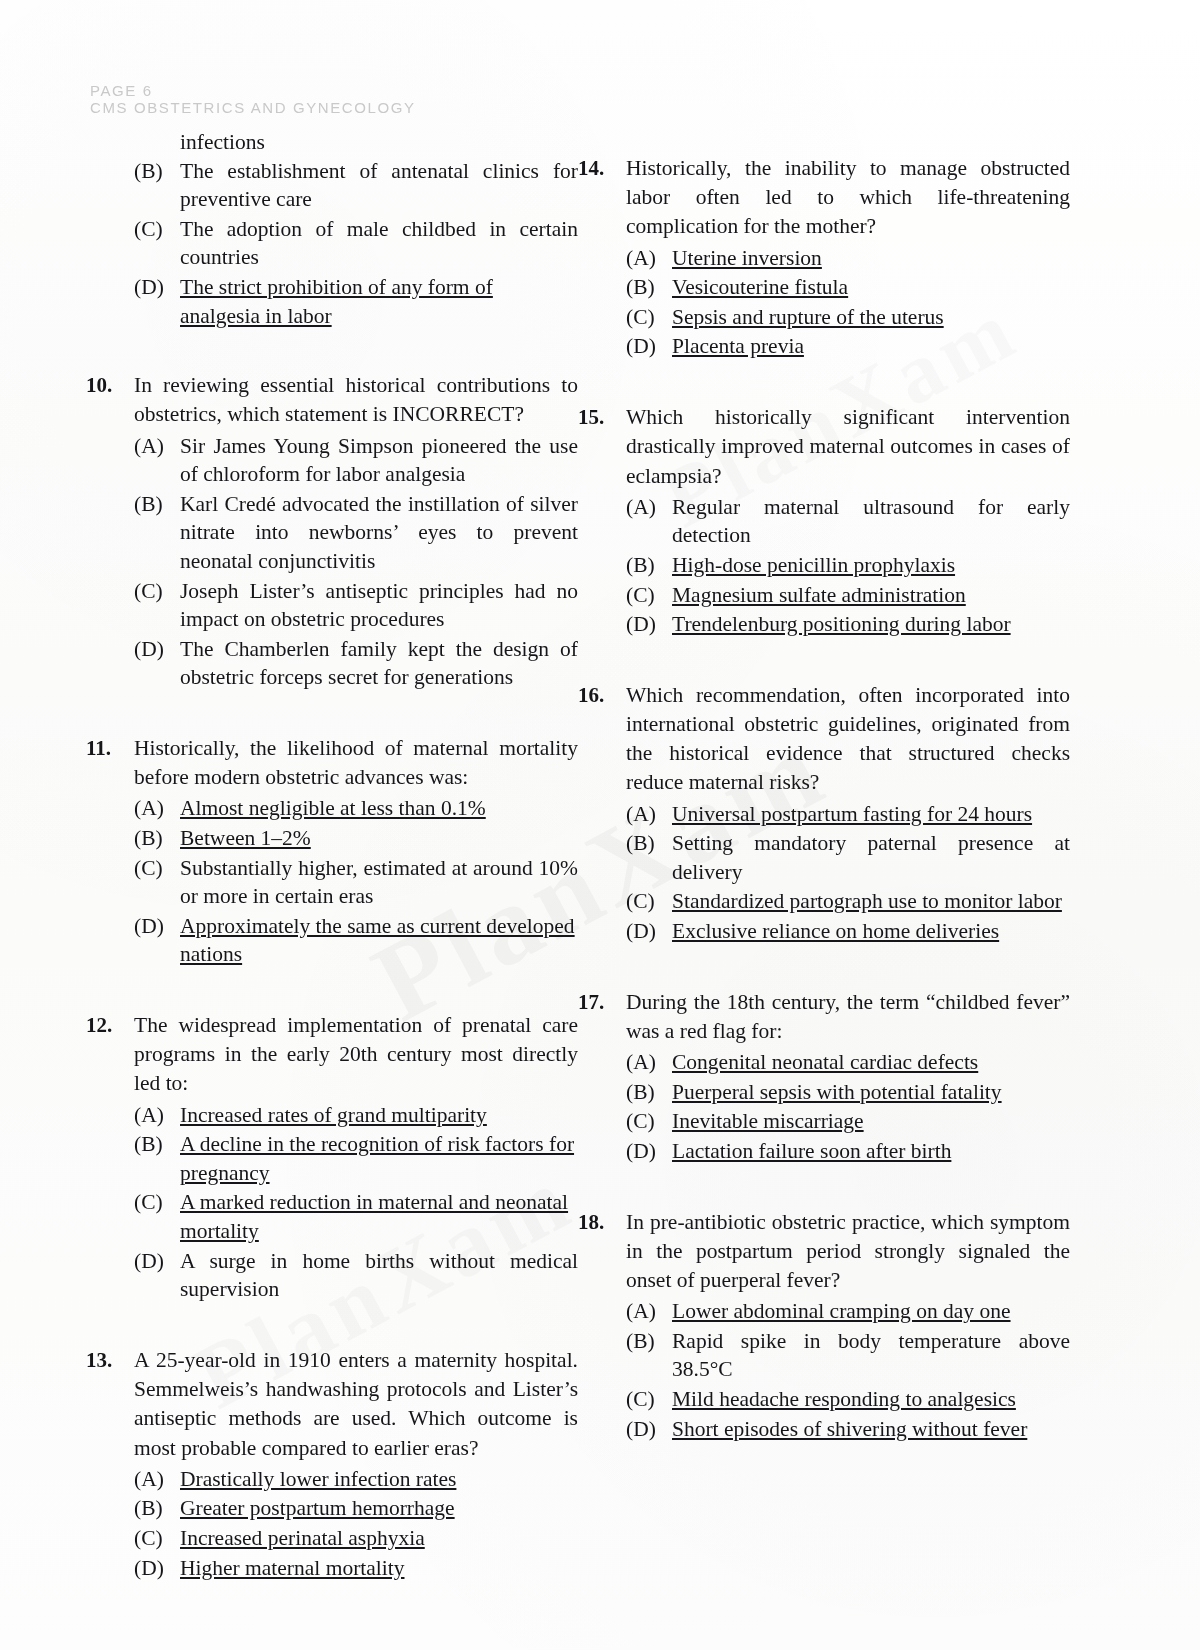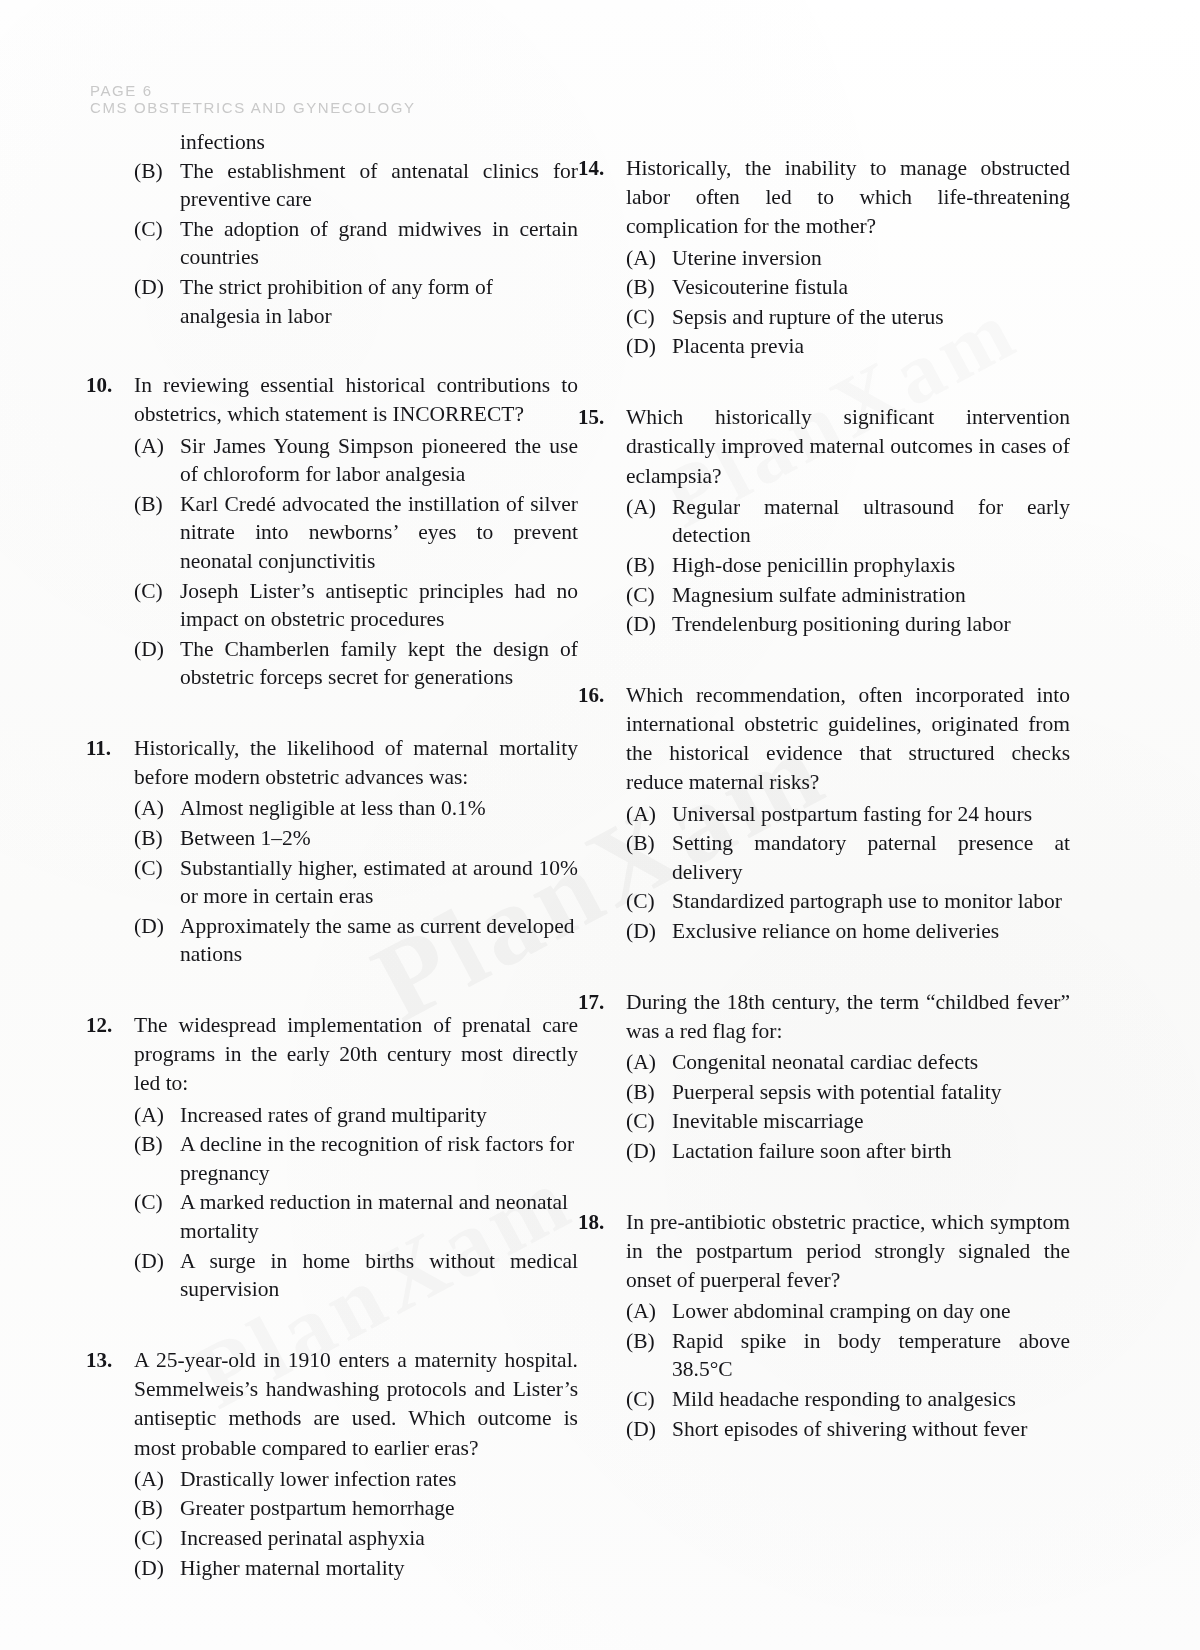--- a/index.html
+++ b/index.html
@@ -126,21 +126,21 @@
   .opt-letter {
     flex: 0 0 46px;
     box-sizing: border-box;
     padding-right: 8px;
   }
   .opt-text {
     flex: 1 1 auto;
     text-align: justify;
     text-justify: inter-word;
   }
-  .opt-text.nojustify { text-align: left; }
+  .opt-text.nojustify { text-align: left; text-decoration: underline; }
 
   
   .cont-frag {
     padding-left: 48px;
     font-size: 21.5px;
     line-height: 1.33;
   }
   .cont-frag .lead {
     padding-left: 46px;
   }
@@ -168,21 +168,21 @@
     <div class="col">
 
       <div class="cont-frag">
         <div class="lead">infections</div>
         <div class="opt">
           <span class="opt-letter">(B)</span>
           <span class="opt-text">The establishment of antenatal clinics for preventive care</span>
         </div>
         <div class="opt">
           <span class="opt-letter">(C)</span>
-          <span class="opt-text">The adoption of grand midwives in certain countries</span>
+          <span class="opt-text">The adoption of male childbed in certain countries</span>
         </div>
         <div class="opt">
           <span class="opt-letter">(D)</span>
           <span class="opt-text nojustify">The strict prohibition of any form of analgesia in labor</span>
         </div>
       </div>
 
       <div class="spacer-lg"></div>
 
       <div class="q-block">

